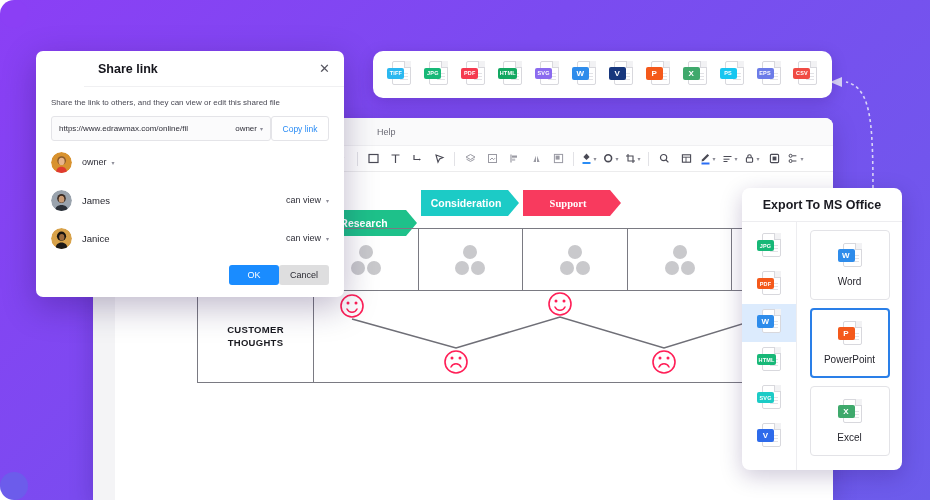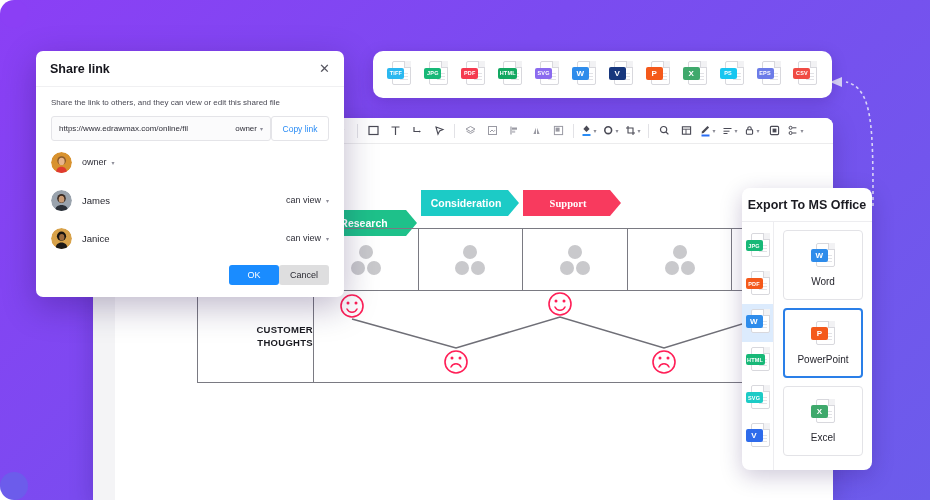--- a/index.html
+++ b/index.html
@@ -93,21 +93,21 @@
   }
   .map-table {
     position: absolute; left: 0; top: 38px; width: 640px;
     border-collapse: collapse;
   }
   .map-table td {
     border: 1px solid #7a7a82;
     height: 62px; vertical-align: middle;
   }
   .row-label {
-    width: 118px; text-align: right;
+    width: 118px; text-align: center;
     font-size: 9.5px; font-weight: 700; color: #1a1a20;
     letter-spacing: .3px; line-height: 1.35;
   }
   .tp-cell { position: relative; }
   .tp-group {
     display: flex; flex-wrap: wrap; width: 34px; margin: 0 auto;
     justify-content: center;
   }
   .tp-dot {
     width: 14px; height: 14px; border-radius: 50%;
@@ -151,21 +151,21 @@
     letter-spacing: .2px; padding: 0 1.5px;
   }
   .fi-badge.letter { font-size: 8px; width: 13px; height: 13px; top: 6px; }
 
   
   .arrow-path { position: absolute; left: 820px; top: 58px; }
 
   
   .export-panel {
     position: absolute; left: 742px; top: 188px;
-    width: 130px; height: 282px;
+    width: 160px; height: 282px;
     background: #ffffff; border-radius: 8px;
     box-shadow: 0 6px 22px rgba(30,10,80,.22);
     overflow: hidden;
   }
   .export-title {
     height: 34px; display: flex; align-items: center; justify-content: center;
     font-size: 12.5px; font-weight: 700; color: #1b1b22;
     border-bottom: 1px solid #ededf0;
   }
   .export-body { display: flex; height: 248px; }
@@ -195,20 +195,21 @@
     position: absolute; left: 36px; top: 51px;
     width: 308px; height: 246px;
     background: #ffffff; border-radius: 7px;
     box-shadow: 0 10px 34px rgba(25,5,70,.28);
     overflow: hidden;
   }
   .sd-header {
     height: 36px; display: flex; align-items: center;
     justify-content: space-between; padding: 0 14px;
     border-bottom: 1px solid #f0f0f2;
+    margin-left: 48px;
   }
   .sd-title { font-size: 12.5px; font-weight: 700; color: #15151c; }
   .sd-close { font-size: 13px; color: #55555f; line-height: 1; cursor: pointer; }
   .sd-desc {
     font-size: 8px; color: #4a4a55; padding: 11px 15px 0 15px;
   }
   .sd-linkrow {
     display: flex; align-items: center; gap: 0;
     padding: 9px 15px 0 15px;
   }
@@ -249,20 +250,24 @@
   .btn-cancel { background: #dededf; color: #2b2b33; }
 </style>
 </head>
 <body>
 
 <div class="stage">
   <div class="bg-corner"></div>
   <div class="bg-corner-bl"></div>
 
   <div class="app-window">
+    <div class="app-menubar">
+      <div style="width:268px"></div>
+      <div class="menu-item">Help</div>
+    </div>
 
     <div class="app-toolbar">
       <div style="width:236px"></div>
       <div class="tb-btn">
           <span class="tb-caret">▼</span>
         </div>
       <div class="tb-sep"></div>
       <div class="tb-btn">
         <svg width="11" height="11" viewBox="0 0 11 11">
             <rect x="1" y="1.5" width="9" height="8" fill="none" stroke="#4a4a55" stroke-width="1.2"></rect>

